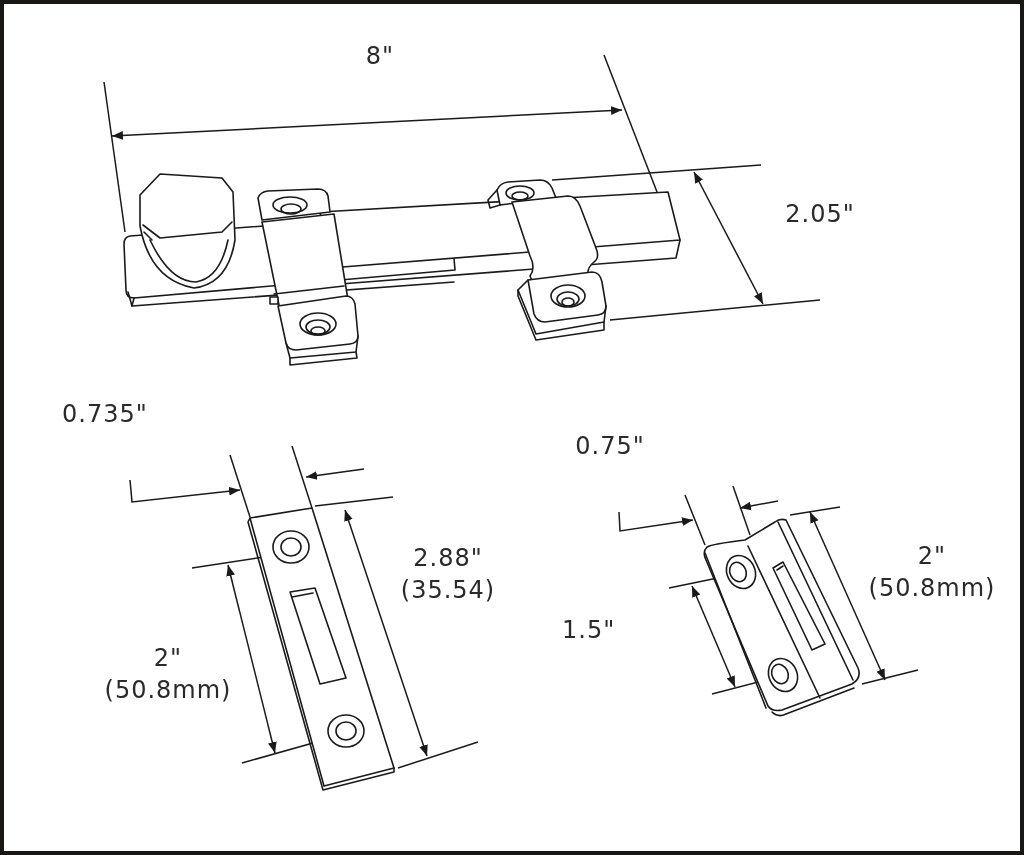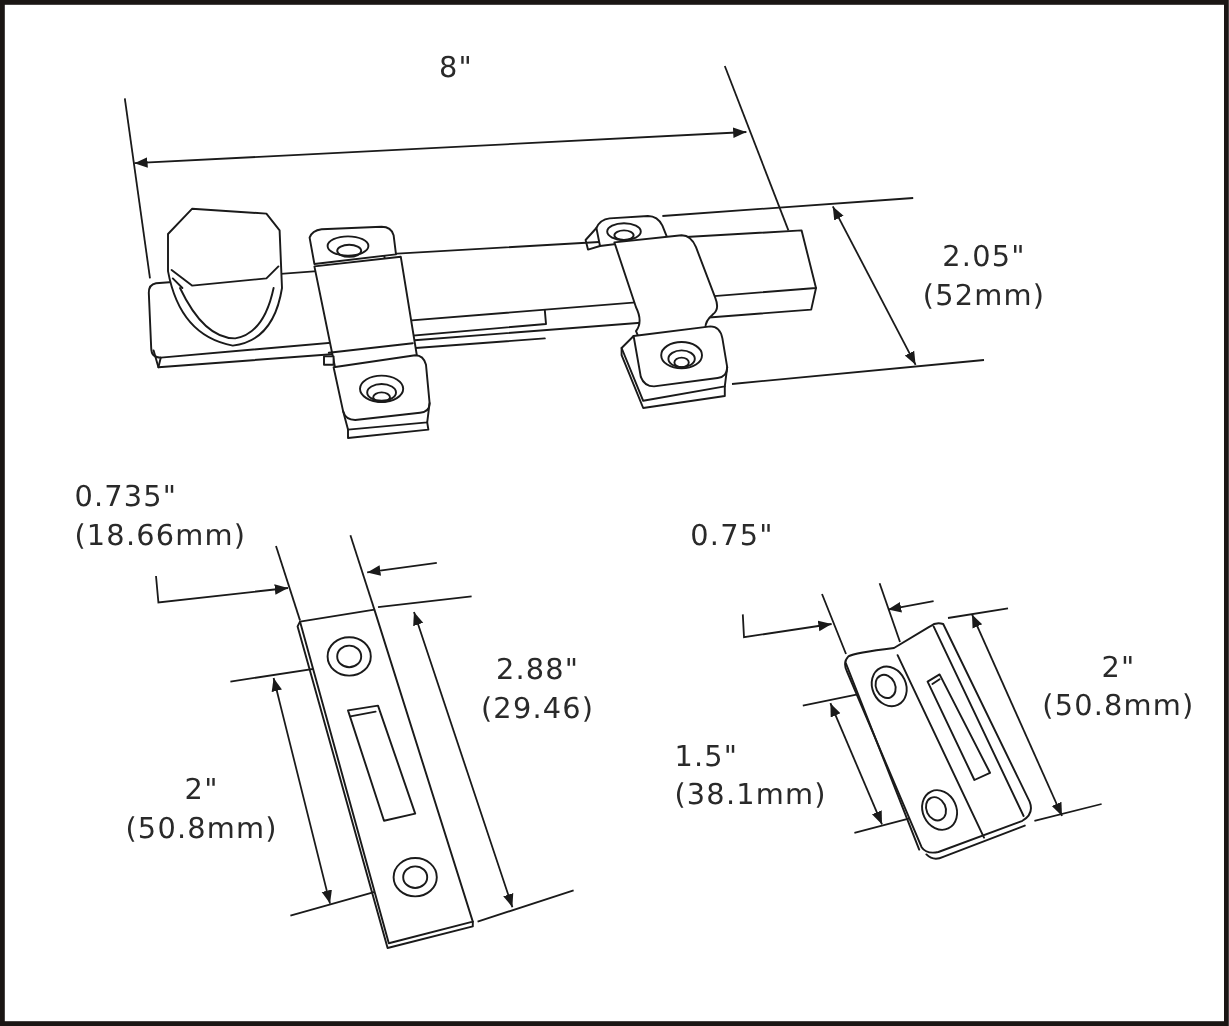--- a/index.html
+++ b/index.html
@@ -144,43 +144,40 @@
     <path class="ln" d="M777,570 L783,566"></path>
   </g>
 </svg>
 
 <div class="label" style="left:290px; top:40px; width:180px;">
   <span>8"</span>
 </div>
 
 <div class="label" style="left:752px; top:198px; width:136px;">
   <span>2.05"</span>
-  <span>(52mm)</span>
 </div>
 
 <div class="label" style="left:62px; top:398px; text-align:left;">
   <span>0.735"</span>
-  <span>(18.66mm)</span>
 </div>
 
 <div class="label" style="left:386px; top:542px; width:124px;">
   <span>2.88"</span>
-  <span>(29.46)</span>
+  <span>(35.54)</span>
 </div>
 
 <div class="label" style="left:88px; top:642px; width:160px;">
   <span>2"</span>
   <span>(50.8mm)</span>
 </div>
 
 <div class="label" style="left:518px; top:430px; width:184px;">
   <span>0.75"</span>
 </div>
 
 <div class="label" style="left:562px; top:614px; text-align:left;">
   <span>1.5"</span>
-  <span>(38.1mm)</span>
 </div>
 
 <div class="label" style="left:860px; top:540px; width:144px;">
   <span>2"</span>
   <span>(50.8mm)</span>
 </div>
 
 </body></html>

